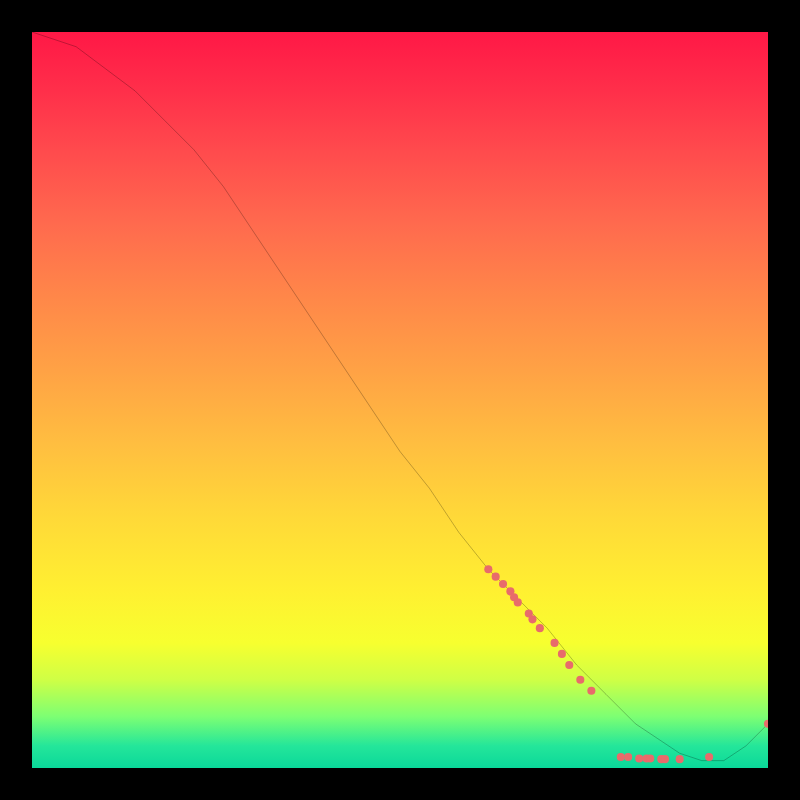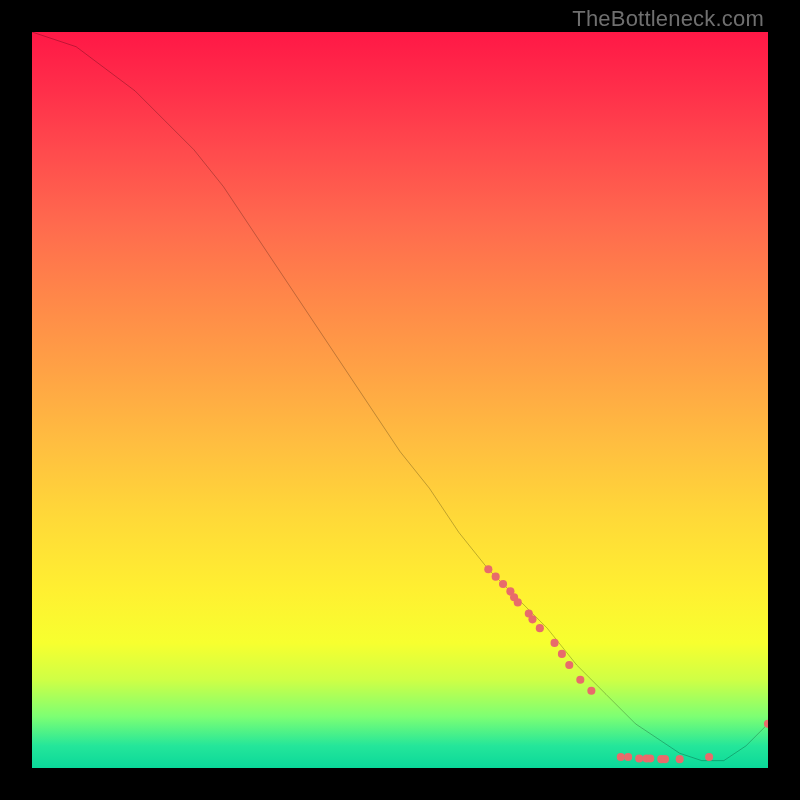--- a/index.html
+++ b/index.html
@@ -87,14 +87,13 @@
           <circle cx="83.50" cy="98.70" r="0.55" fill="#e86b6b"></circle>
           <circle cx="84.00" cy="98.70" r="0.55" fill="#e86b6b"></circle>
           <circle cx="85.50" cy="98.80" r="0.55" fill="#e86b6b"></circle>
           <circle cx="86.00" cy="98.80" r="0.55" fill="#e86b6b"></circle>
           <circle cx="88.00" cy="98.80" r="0.55" fill="#e86b6b"></circle>
           <circle cx="92.00" cy="98.50" r="0.55" fill="#e86b6b"></circle>
           <circle cx="100.00" cy="94.00" r="0.55" fill="#e86b6b"></circle>
         </g>
     </svg>
   </div>
-  <div class="watermark">TheBottleneck.com</div>
 </div>
 
 </body></html>

